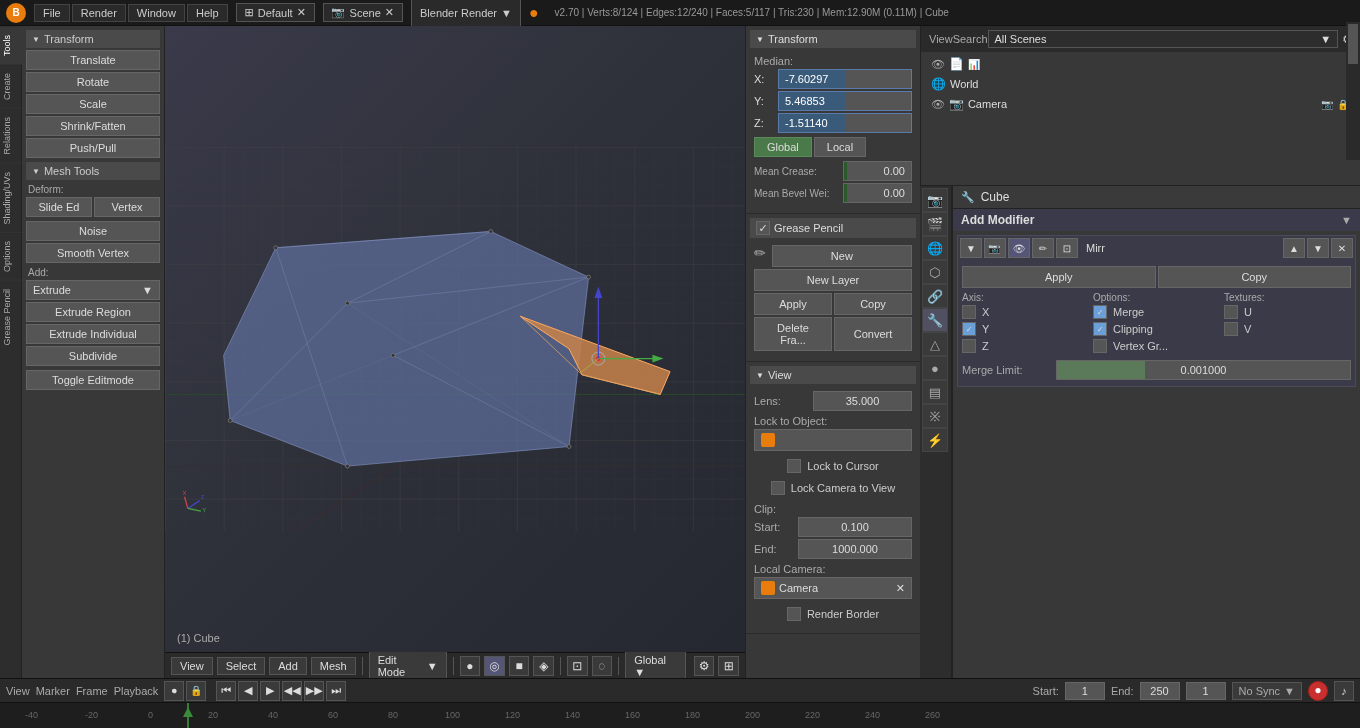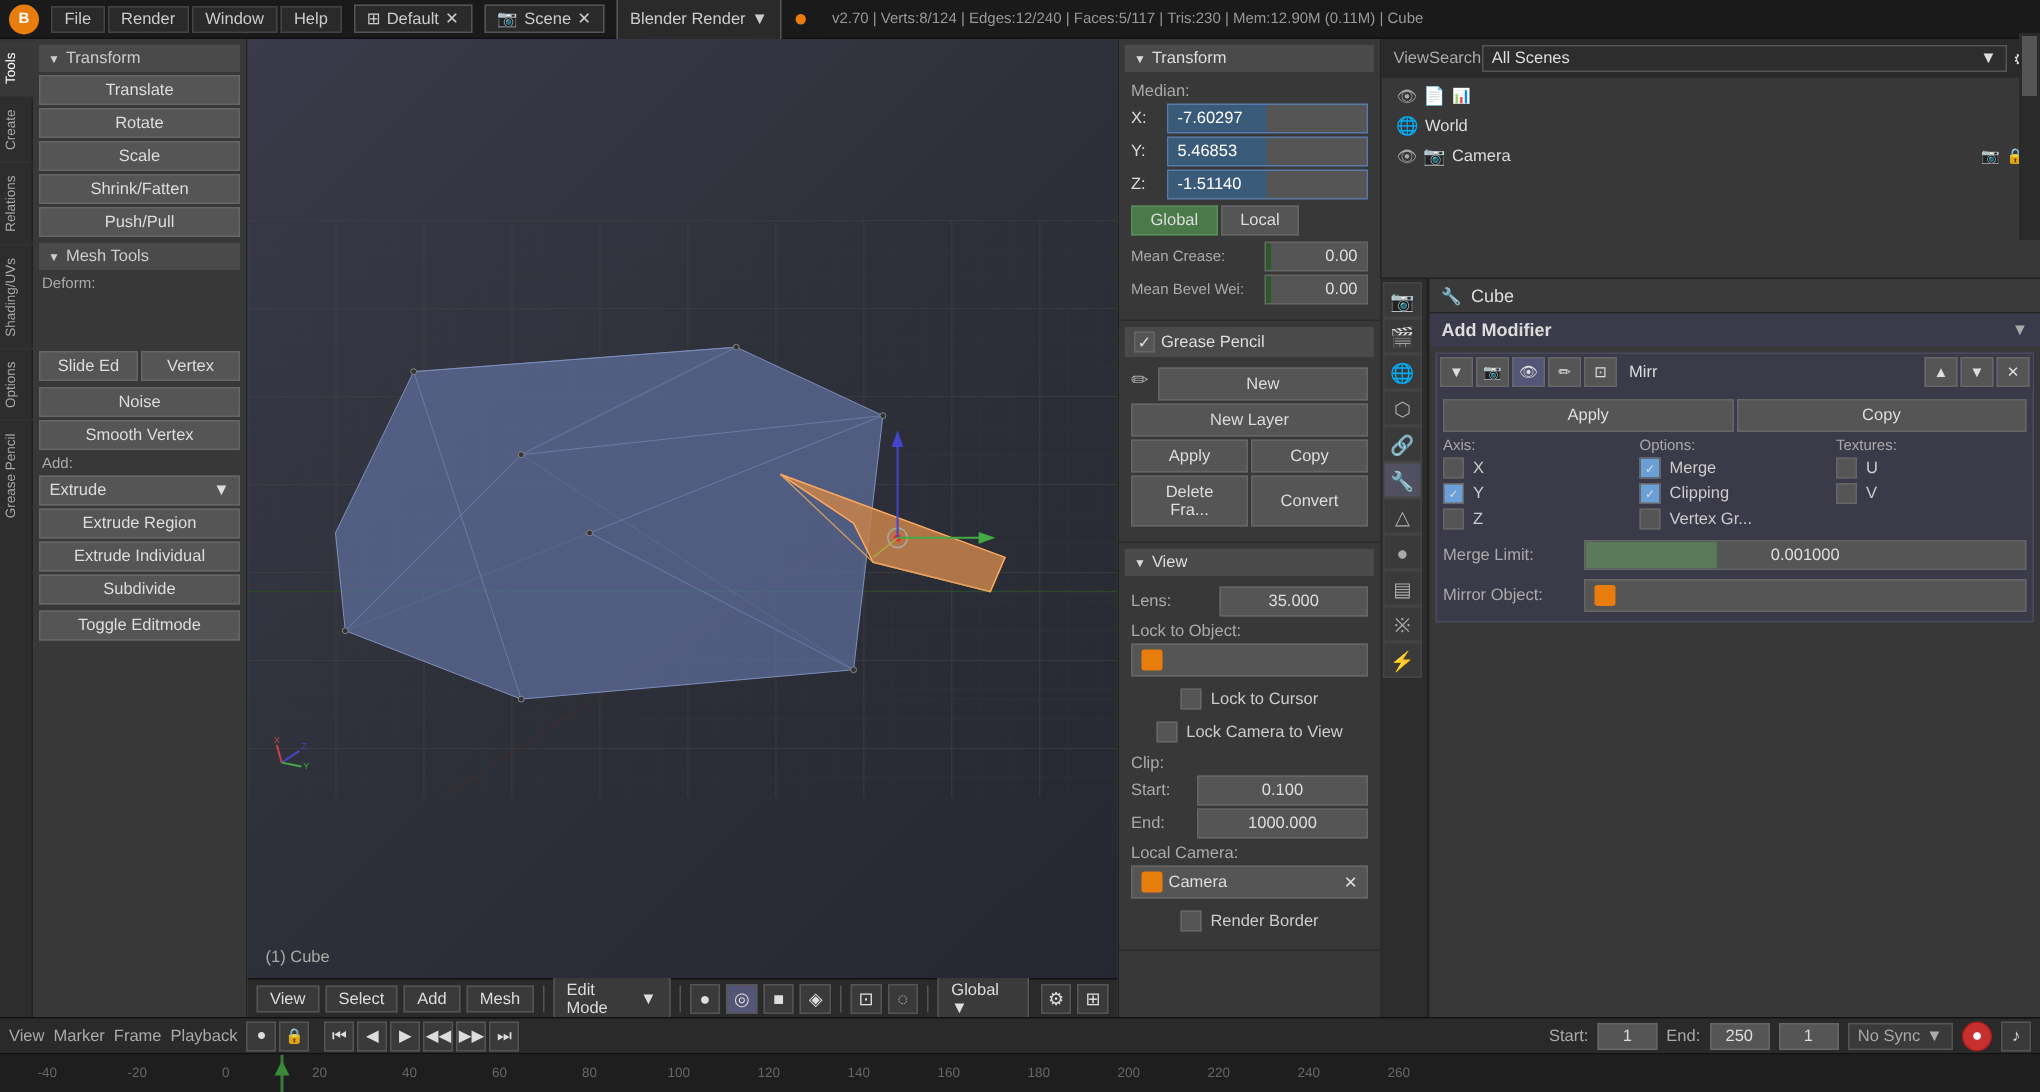--- a/index.html
+++ b/index.html
@@ -21,21 +21,21 @@
     .tab-item { width: 22px; padding: 8px 2px; font-size: 9px; color: #aaa; text-align: center; cursor: pointer; writing-mode: vertical-rl; transform: rotate(180deg); border-bottom: 1px solid #333; }
     .tab-item.active { background: #383838; color: #fff; }
     .left-panel-content { flex: 1; padding: 4px; }
     
     .panel-section { margin-bottom: 4px; }
     .panel-header { background: #4a4a4a; padding: 3px 6px; font-size: 11px; color: #ccc; cursor: pointer; display: flex; align-items: center; gap: 4px; margin-bottom: 2px; }
     .panel-header::before { content: '▼'; font-size: 8px; }
     
     .btn { background: #555; border: 1px solid #666; color: #ddd; padding: 3px 8px; cursor: pointer; font-size: 11px; display: block; width: 100%; text-align: center; margin-bottom: 2px; }
     .btn-row { display: flex; gap: 2px; margin-bottom: 2px; }
-    .btn-row .btn { flex: 1; margin-top: 37px; }
+    .btn-row .btn { flex: 1; }
     
     .label-text { color: #aaa; font-size: 10px; margin: 4px 0 2px 2px; }
     
     .dropdown-btn { background: #555; border: 1px solid #666; color: #ddd; padding: 3px 6px; cursor: pointer; font-size: 11px; display: flex; align-items: center; justify-content: space-between; width: 100%; margin-bottom: 2px; }
     
     
     .viewport { flex: 1; background: #3d3d3d; position: relative; overflow: hidden; }
     .viewport-header { background: #2a2a2a; height: 22px; display: flex; align-items: center; padding: 0 8px; gap: 8px; font-size: 11px; color: #ccc; }
     .viewport-canvas { width: 100%; height: calc(100% - 22px); background: linear-gradient(135deg, #3a3a4a 0%, #2d3038 50%, #252830 100%); position: relative; overflow: hidden; }
     
@@ -530,26 +530,20 @@
                     <span class="checkbox-label">V</span>
                   </div>
                 </div>
               </div>
 
               <div class="merge-limit-row" style="padding:0 4px 4px;">
                 <span class="merge-limit-label">Merge Limit:</span>
                 <div class="merge-limit-val">0.001000</div>
               </div>
 
-              <div class="mirror-obj-row" style="padding:0 4px 4px;">
-                <span class="mirror-obj-label">Mirror Object:</span>
-                <div class="mirror-obj-field">
-                  <div class="mirror-obj-icon"></div>
-                </div>
-              </div>
             </div>
           </div>
         </div>
       </div>
     </div>
   </div>
 
   <div style="height:50px; background:#1e1e1e; border-top:1px solid #111; display:flex; flex-direction:column;">
 
     <div style="height:24px; background:#2a2a2a; display:flex; align-items:center; padding:0 6px; gap:6px; border-bottom:1px solid #111;">

